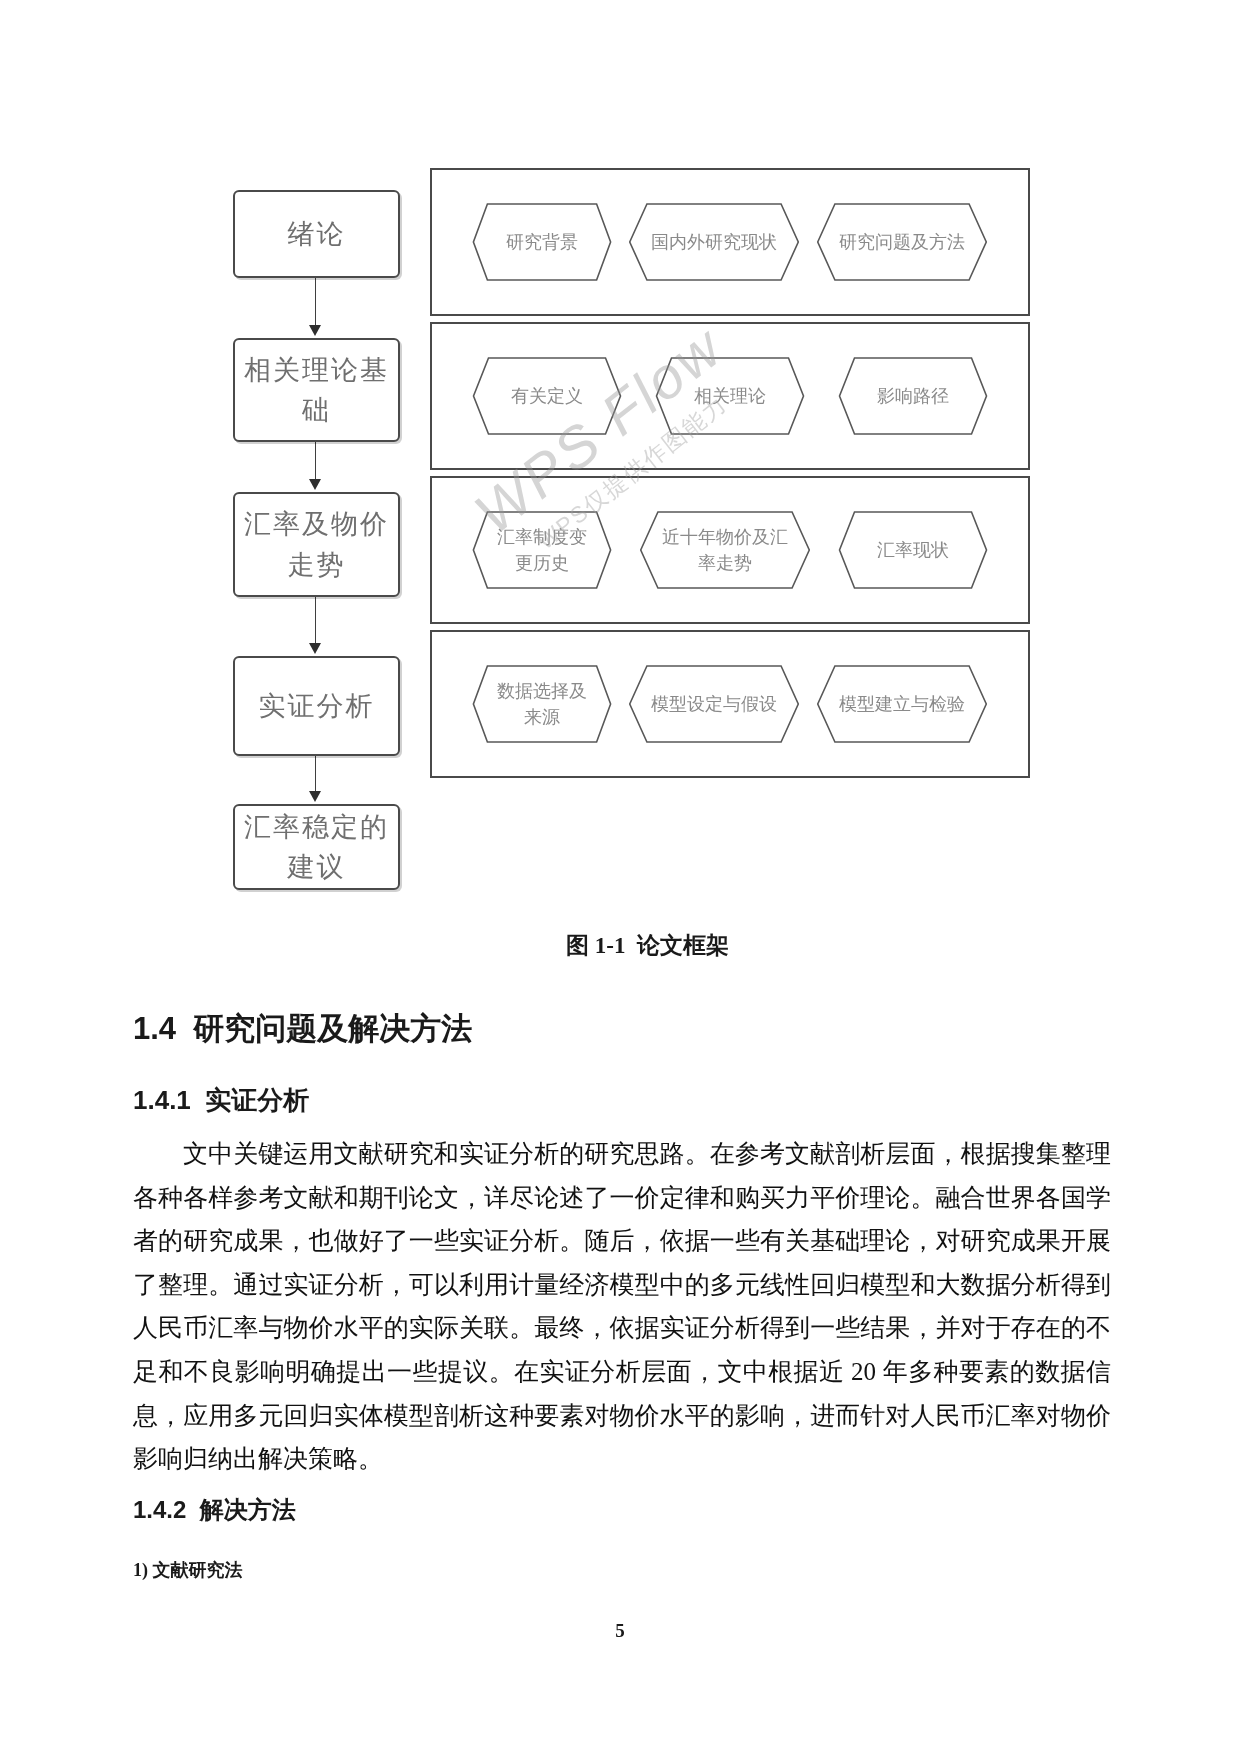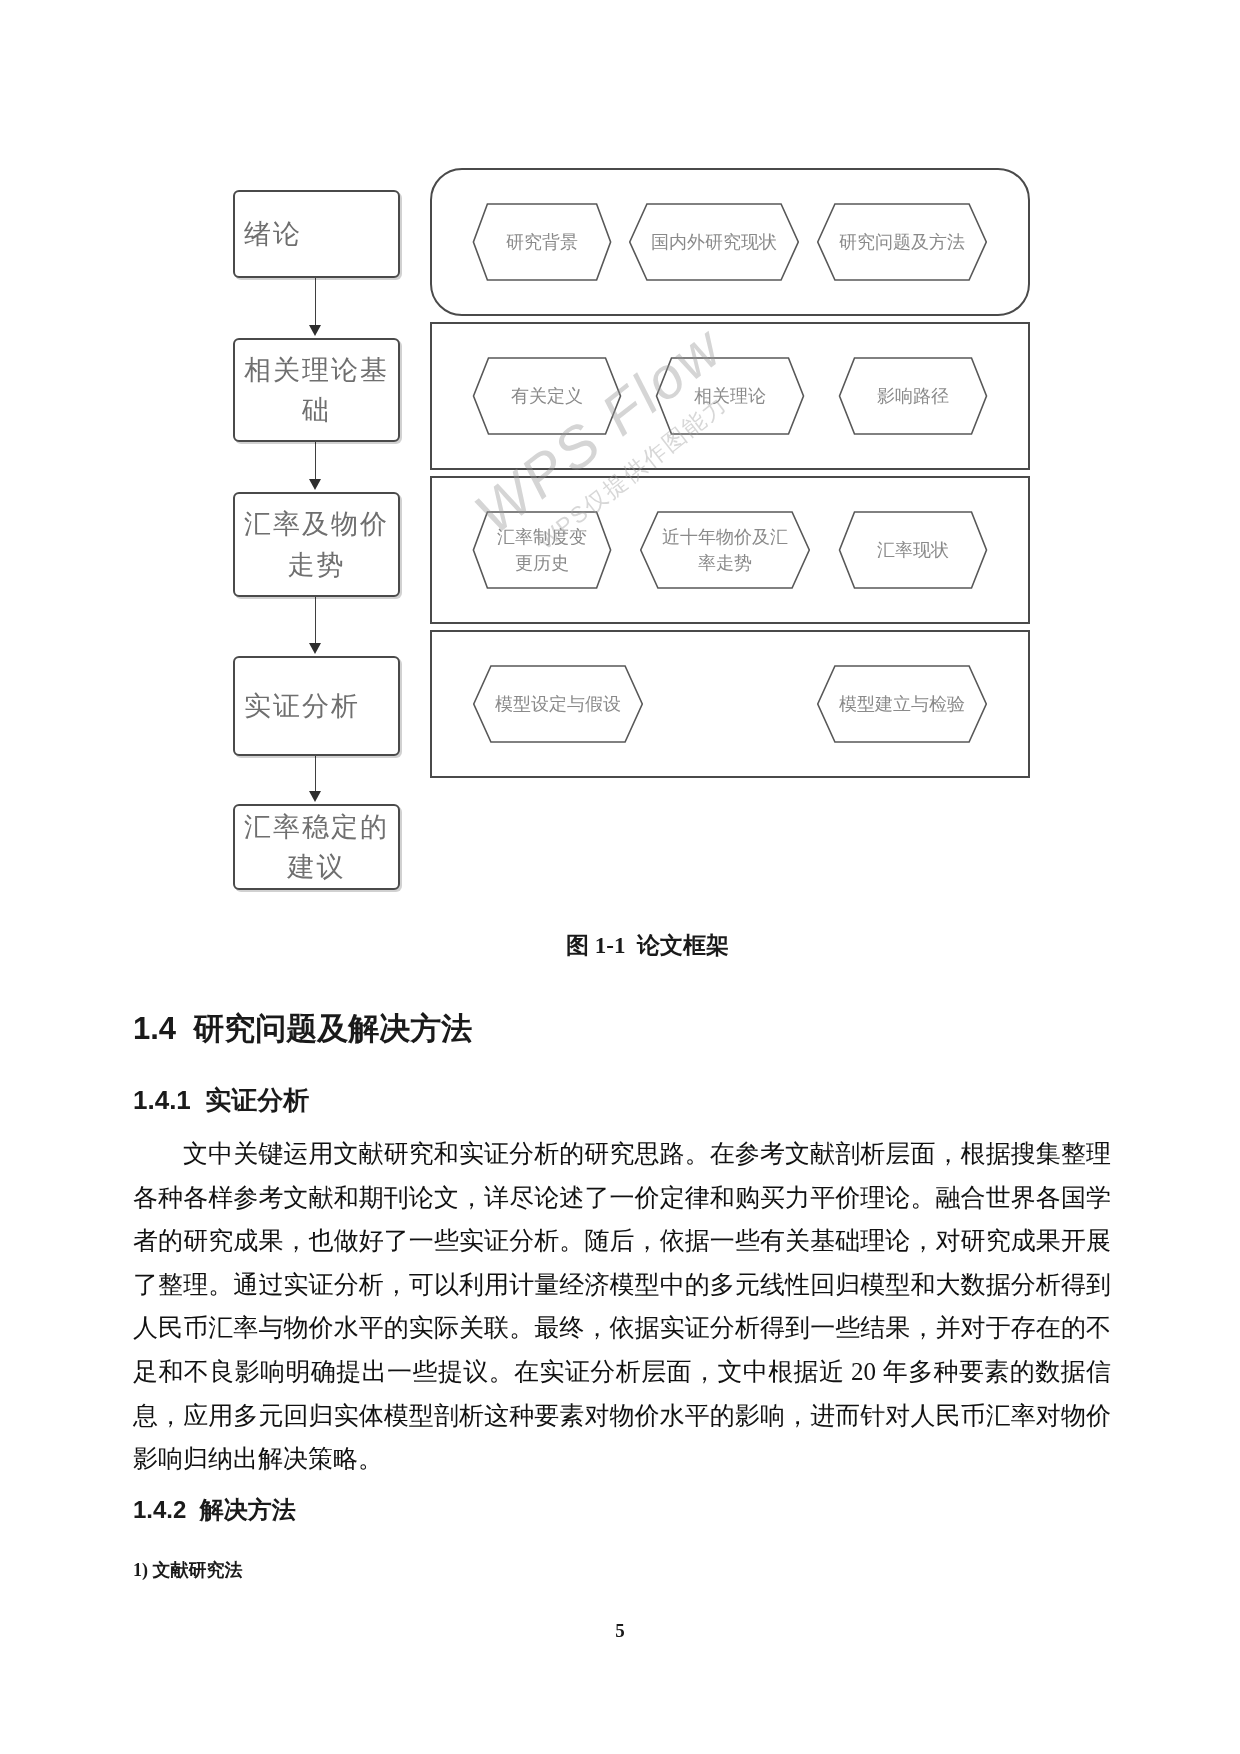--- a/index.html
+++ b/index.html
@@ -7,21 +7,21 @@
     position:relative; width:1240px; height:1754px; margin:0 auto;
     background:#ffffff; overflow:hidden;
     font-family:"Liberation Serif","DejaVu Serif",serif; color:#1a1a1a;
   }
   
   .diagram { position:absolute; left:0; top:0; width:1240px; height:910px; }
   .flow-box {
     position:absolute; left:233px; width:167px;
     border:2px solid #4a4a4a; border-radius:6px; background:#fff;
     box-shadow:2px 2px 0 rgba(0,0,0,0.18);
-    display:flex; align-items:center; justify-content:flex-start;
+    display:flex; align-items:center; justify-content:center;
     text-align:center; font-size:27px; line-height:1.5; color:#6f6f6f;
     letter-spacing:2px; padding:0 9px; box-sizing:border-box; z-index:2;
   }
   .b1 { top:190px; height:88px; }
   .b2 { top:338px; height:104px; }
   .b3 { top:492px; height:105px; }
   .b4 { top:656px; height:100px; }
   .b5 { top:804px; height:86px; }
   .flow-arrow { position:absolute; left:315px; width:0; border-left:1.5px solid #3f3f3f; z-index:1; }
   .flow-arrow::after {
@@ -31,21 +31,21 @@
   .a1 { top:278px; height:56px; }
   .a2 { top:442px; height:46px; }
   .a3 { top:597px; height:55px; }
   .a4 { top:748px; height:52px; }
   .stage-row {
     position:absolute; left:430px; width:600px; height:148px;
     border:2px solid #4a4a4a; background:#fff; box-sizing:border-box;
     display:flex; align-items:center; justify-content:space-between;
     padding:0 40px; z-index:1;
   }
-  .c1 { top:168px;border-radius:32px; } .c2 { top:322px; } .c3 { top:476px; } .c4 { top:630px; }
+  .c1 { top:168px; } .c2 { top:322px; } .c3 { top:476px; } .c4 { top:630px; }
   .hex { position:relative; height:80px; display:flex; align-items:center; justify-content:center; }
   .hex-sm { width:140px; } .hex-md { width:150px; } .hex-lg { width:172px; }
   .hex-shape { position:absolute; left:0; top:0; width:100%; height:100%; }
   .hex-shape polygon { fill:#ffffff; stroke:#585858; stroke-width:1.6; vector-effect:non-scaling-stroke; }
   .hex-label {
     position:relative; z-index:2; text-align:center;
     font-size:18px; line-height:26px; color:#8a8a8a; padding:0 18px;
   }
   .hex-lg .hex-label { padding:0 17px; }
   .watermark {
@@ -164,20 +164,26 @@
       </div>
       <div class="hex hex-md">
         <svg class="hex-shape" viewBox="0 0 200 80" preserveAspectRatio="none">
             <polygon points="2,40 22,2 178,2 198,40 178,78 22,78"></polygon>
           </svg>
         <span class="hex-label">汇率现状</span>
       </div>
     </div>
 
     <div class="stage-row c4">
+      <div class="hex hex-sm">
+        <svg class="hex-shape" viewBox="0 0 200 80" preserveAspectRatio="none">
+            <polygon points="2,40 22,2 178,2 198,40 178,78 22,78"></polygon>
+          </svg>
+        <span class="hex-label">数据选择及来源</span>
+      </div>
       <div class="hex hex-lg">
         <svg class="hex-shape" viewBox="0 0 200 80" preserveAspectRatio="none">
             <polygon points="2,40 22,2 178,2 198,40 178,78 22,78"></polygon>
           </svg>
         <span class="hex-label">模型设定与假设</span>
       </div>
       <div class="hex hex-lg">
         <svg class="hex-shape" viewBox="0 0 200 80" preserveAspectRatio="none">
             <polygon points="2,40 22,2 178,2 198,40 178,78 22,78"></polygon>
           </svg>

